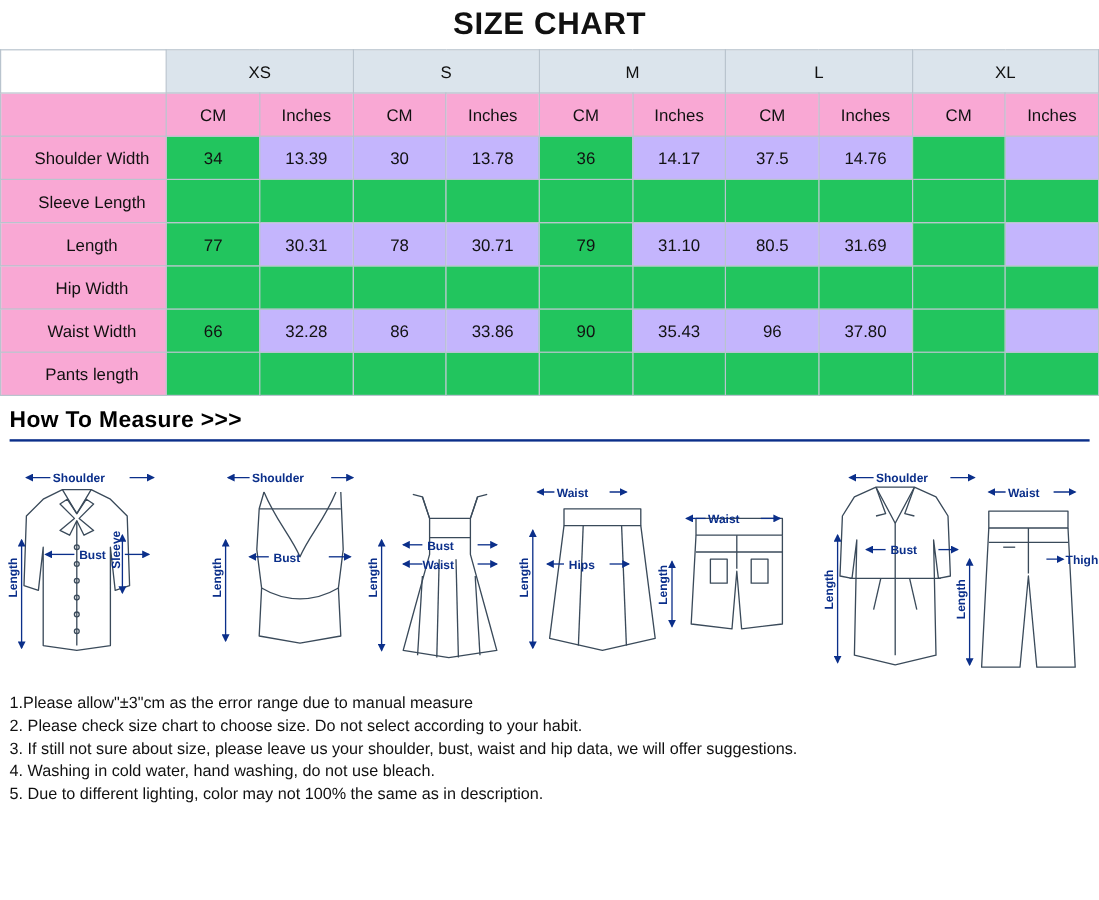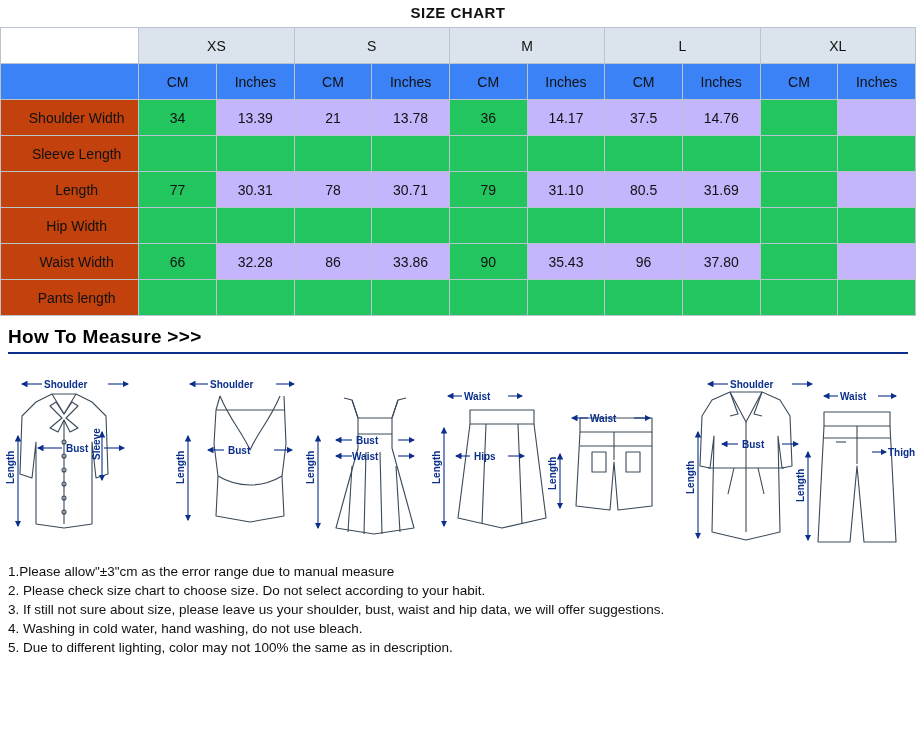--- a/index.html
+++ b/index.html
@@ -16,21 +16,21 @@
   .page {
     position: relative;
     width: 916px;
     height: 750px;
     background: #fff;
   }
 
   
   .title {
     text-align: center;
-    font-size: 15px;
+    font-size: 26px;
     font-weight: bold;
     letter-spacing: 0.5px;
     padding: 4px 0 6px 0;
     color: #111;
   }
 
   
   table.size-chart {
     border-collapse: collapse;
     width: 916px;
@@ -44,32 +44,32 @@
     font-weight: normal;
     padding: 0;
     height: 36px;
   }
   .col-label { width: 138px; }
   .col-val { width: 77.5px; }
 
   .row-label {
     text-align: left;
     padding-left: 14px !important;
-    background: #c2410c;
+    background: #f9a8d4;
     font-size: 14px;
   }
   .size-head {
     color: #d40000;
     font-weight: bold;
     font-size: 20px;
     background: #dbe4ec;
     height: 42px;
   }
   .unit-head {
-    background: #3b82f6;
+    background: #f9a8d4;
     font-size: 14px;
     height: 34px;
   }
   .shade { background: #22c55e; }
   .plain { background: #c4b5fd; }
   .corner-top { background:#ffffff; }
 
   
   .howto-wrap {
     padding: 10px 0 0 8px;
@@ -146,21 +146,21 @@
         <td class="unit-head">CM</td>
         <td class="unit-head">Inches</td>
         <td class="unit-head">CM</td>
         <td class="unit-head">Inches</td>
       </tr>
 
       <tr>
         <td class="row-label">Shoulder Width</td>
         <td class="shade">34</td>
         <td class="plain">13.39</td>
-        <td class="plain">21</td>
+        <td class="plain">30</td>
         <td class="plain">13.78</td>
         <td class="shade">36</td>
         <td class="plain">14.17</td>
         <td class="plain">37.5</td>
         <td class="plain">14.76</td>
         <td class="shade"></td>
         <td class="plain"></td>
       </tr>
 
 

